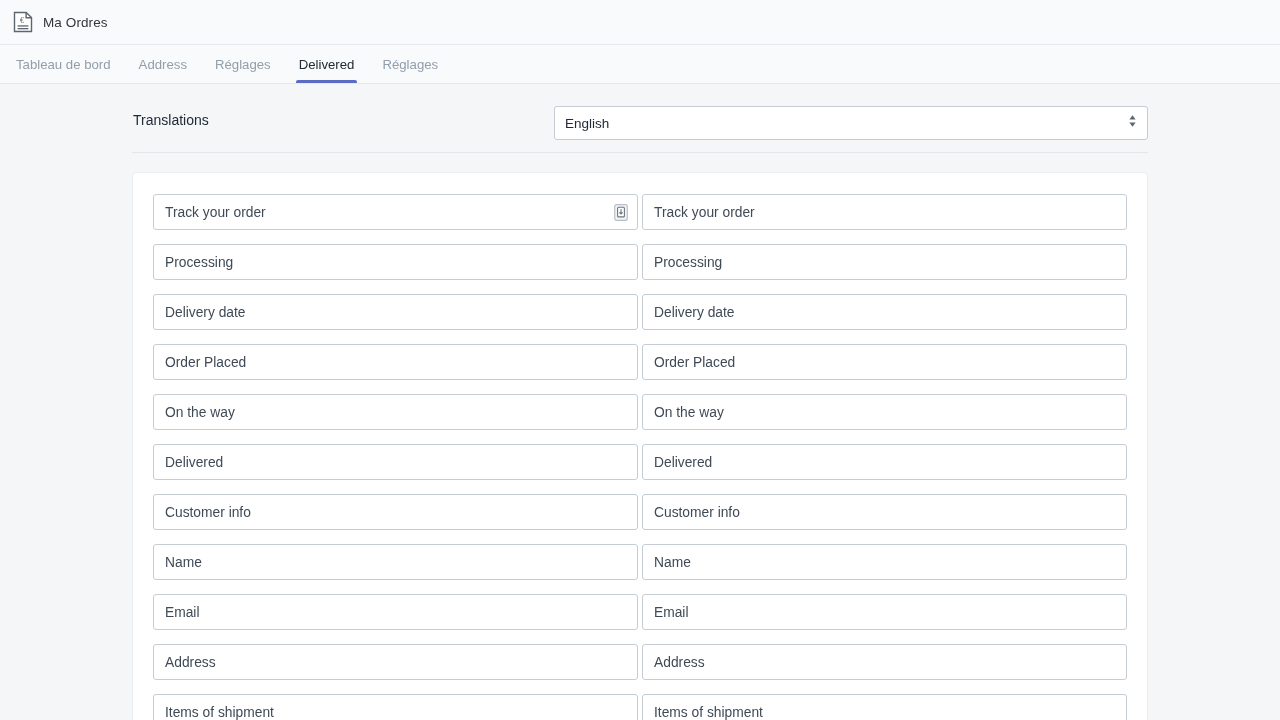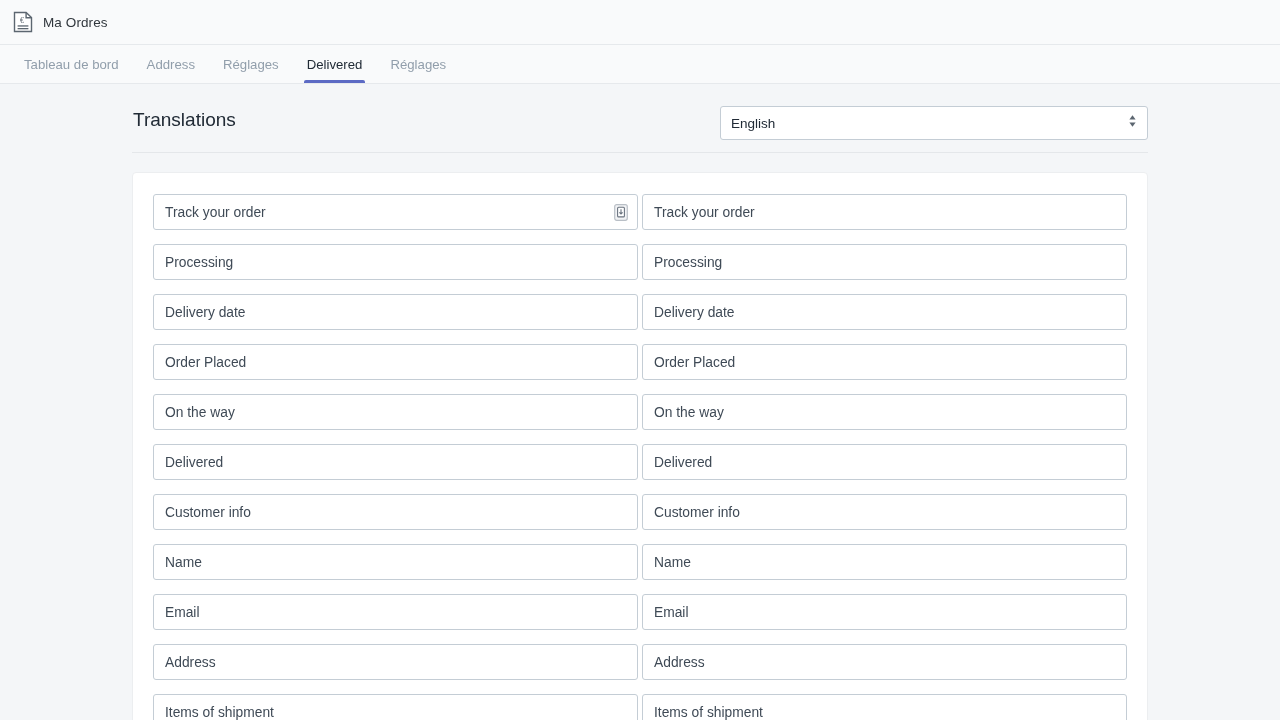--- a/index.html
+++ b/index.html
@@ -41,21 +41,21 @@
     letter-spacing: 0.1px;
   }
 
   
   .navbar {
     height: 39px;
     background: #f9fafb;
     border-bottom: 1px solid #e6e9ec;
     display: flex;
     align-items: stretch;
-    padding-left: 10px;
+    padding-left: 2px;
   }
   .nav-item {
     display: flex;
     align-items: center;
     padding: 0 14px;
     font-size: 13.2px;
     color: #919eab;
     position: relative;
     cursor: pointer;
     white-space: nowrap;
@@ -80,30 +80,30 @@
   }
   .page-head {
     width: 1016px;
     margin: 0 auto;
     padding: 22px 0 0 0;
     display: flex;
     align-items: flex-start;
     justify-content: space-between;
   }
   .page-title {
-    font-size: 19px;
+    font-size: 14px;
     color: #212b36;
     font-weight: 400;
     margin: 0;
     padding-left: 1px;
     line-height: 28px;
   }
   .lang-select-wrap {
     position: relative;
-    width: 428px;
+    width: 594px;
   }
   .lang-select {
     width: 100%;
     height: 34px;
     border: 1px solid #c4cdd5;
     border-radius: 3px;
     background: #ffffff;
     font-size: 13.5px;
     color: #212b36;
     padding: 0 30px 0 10px;

